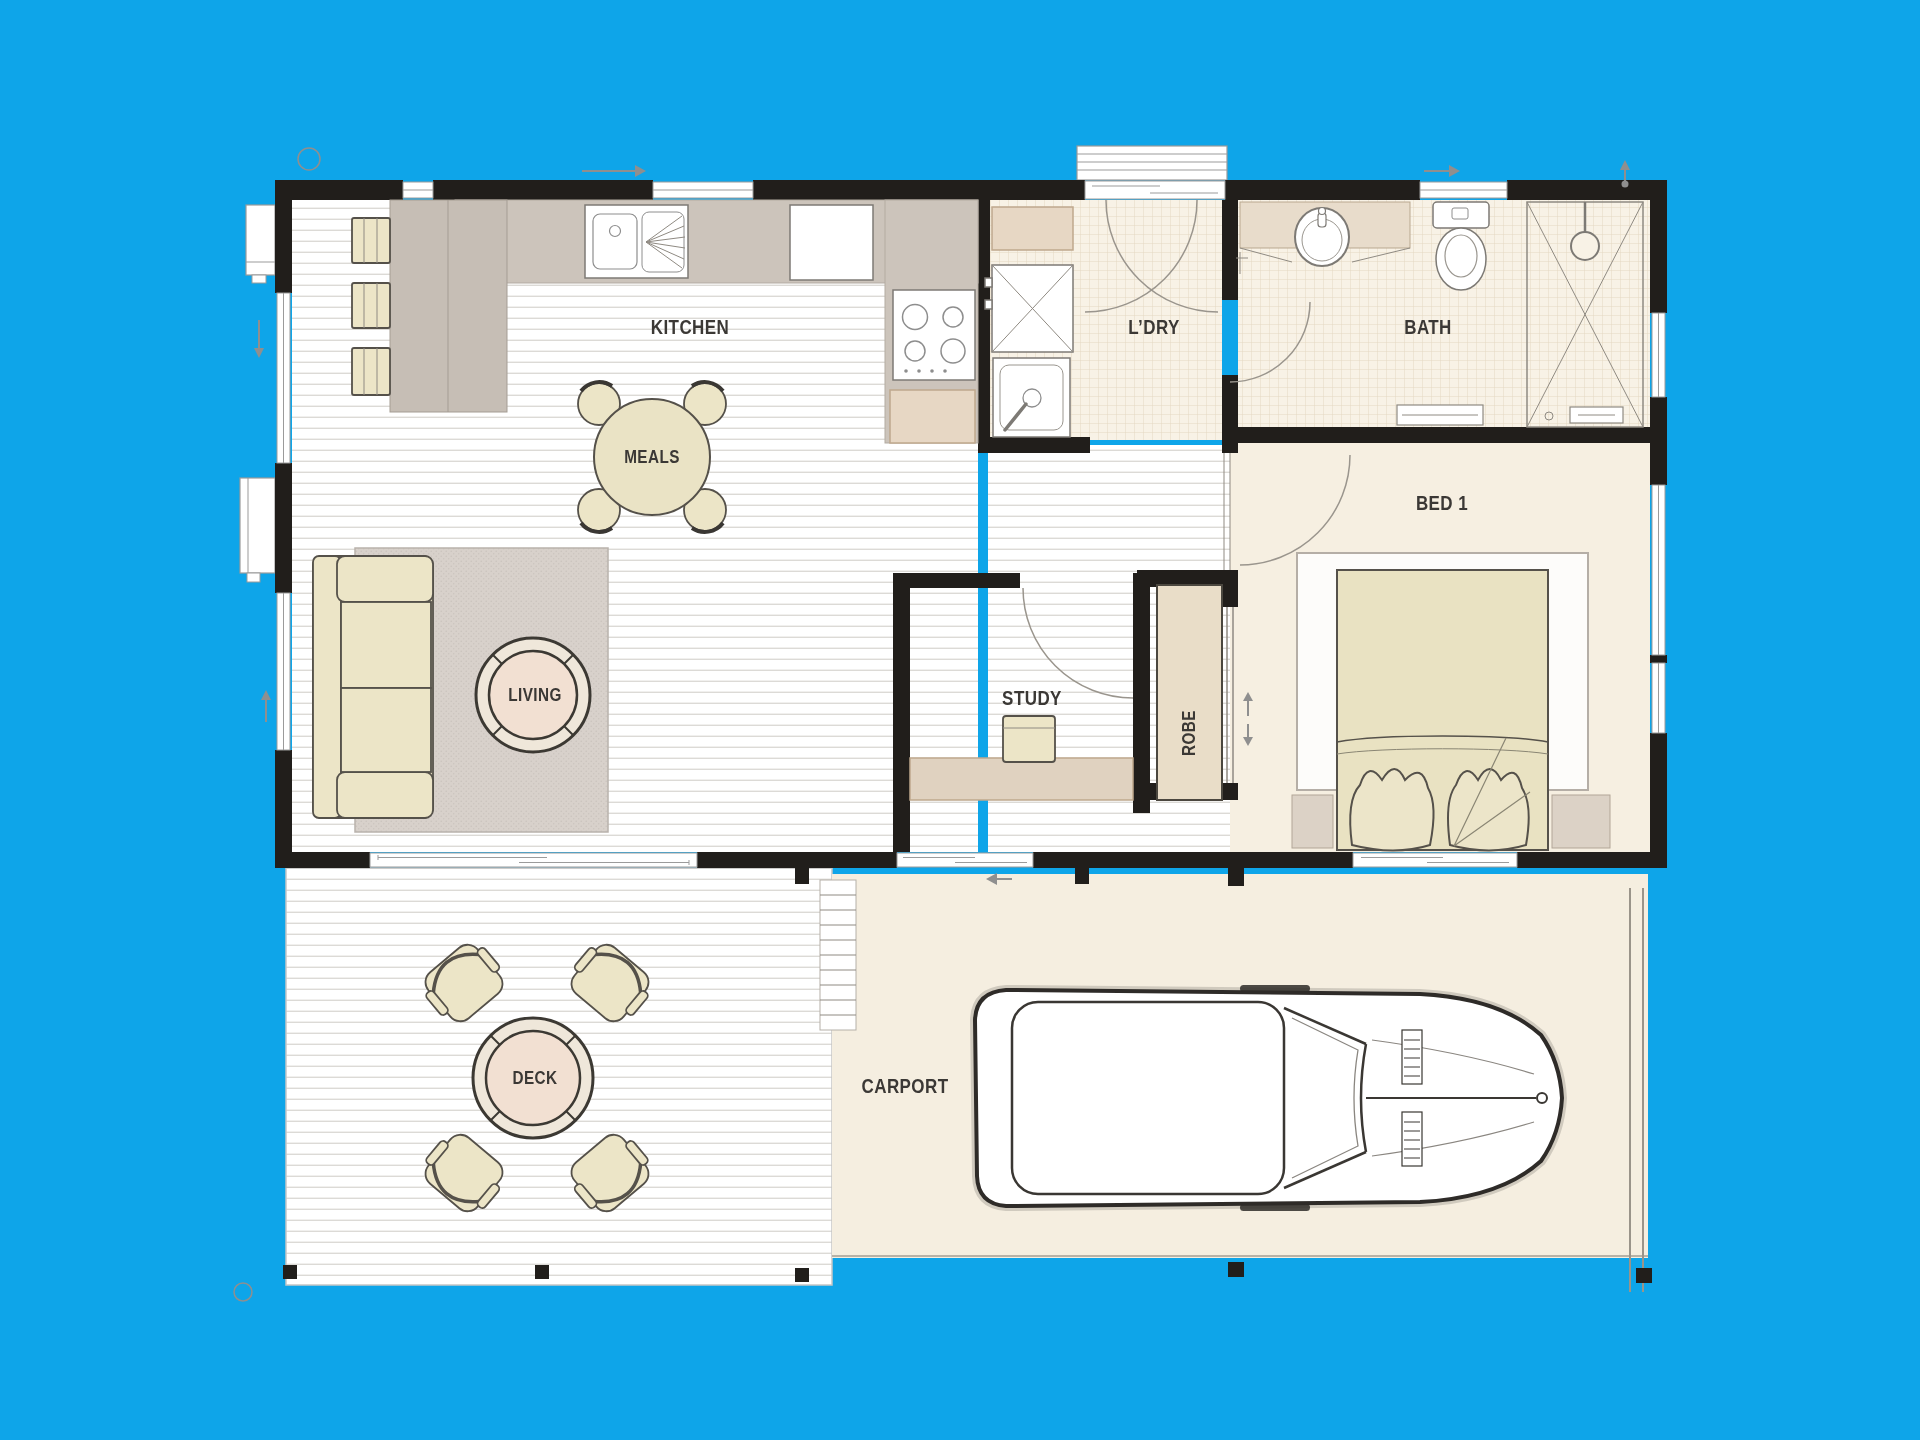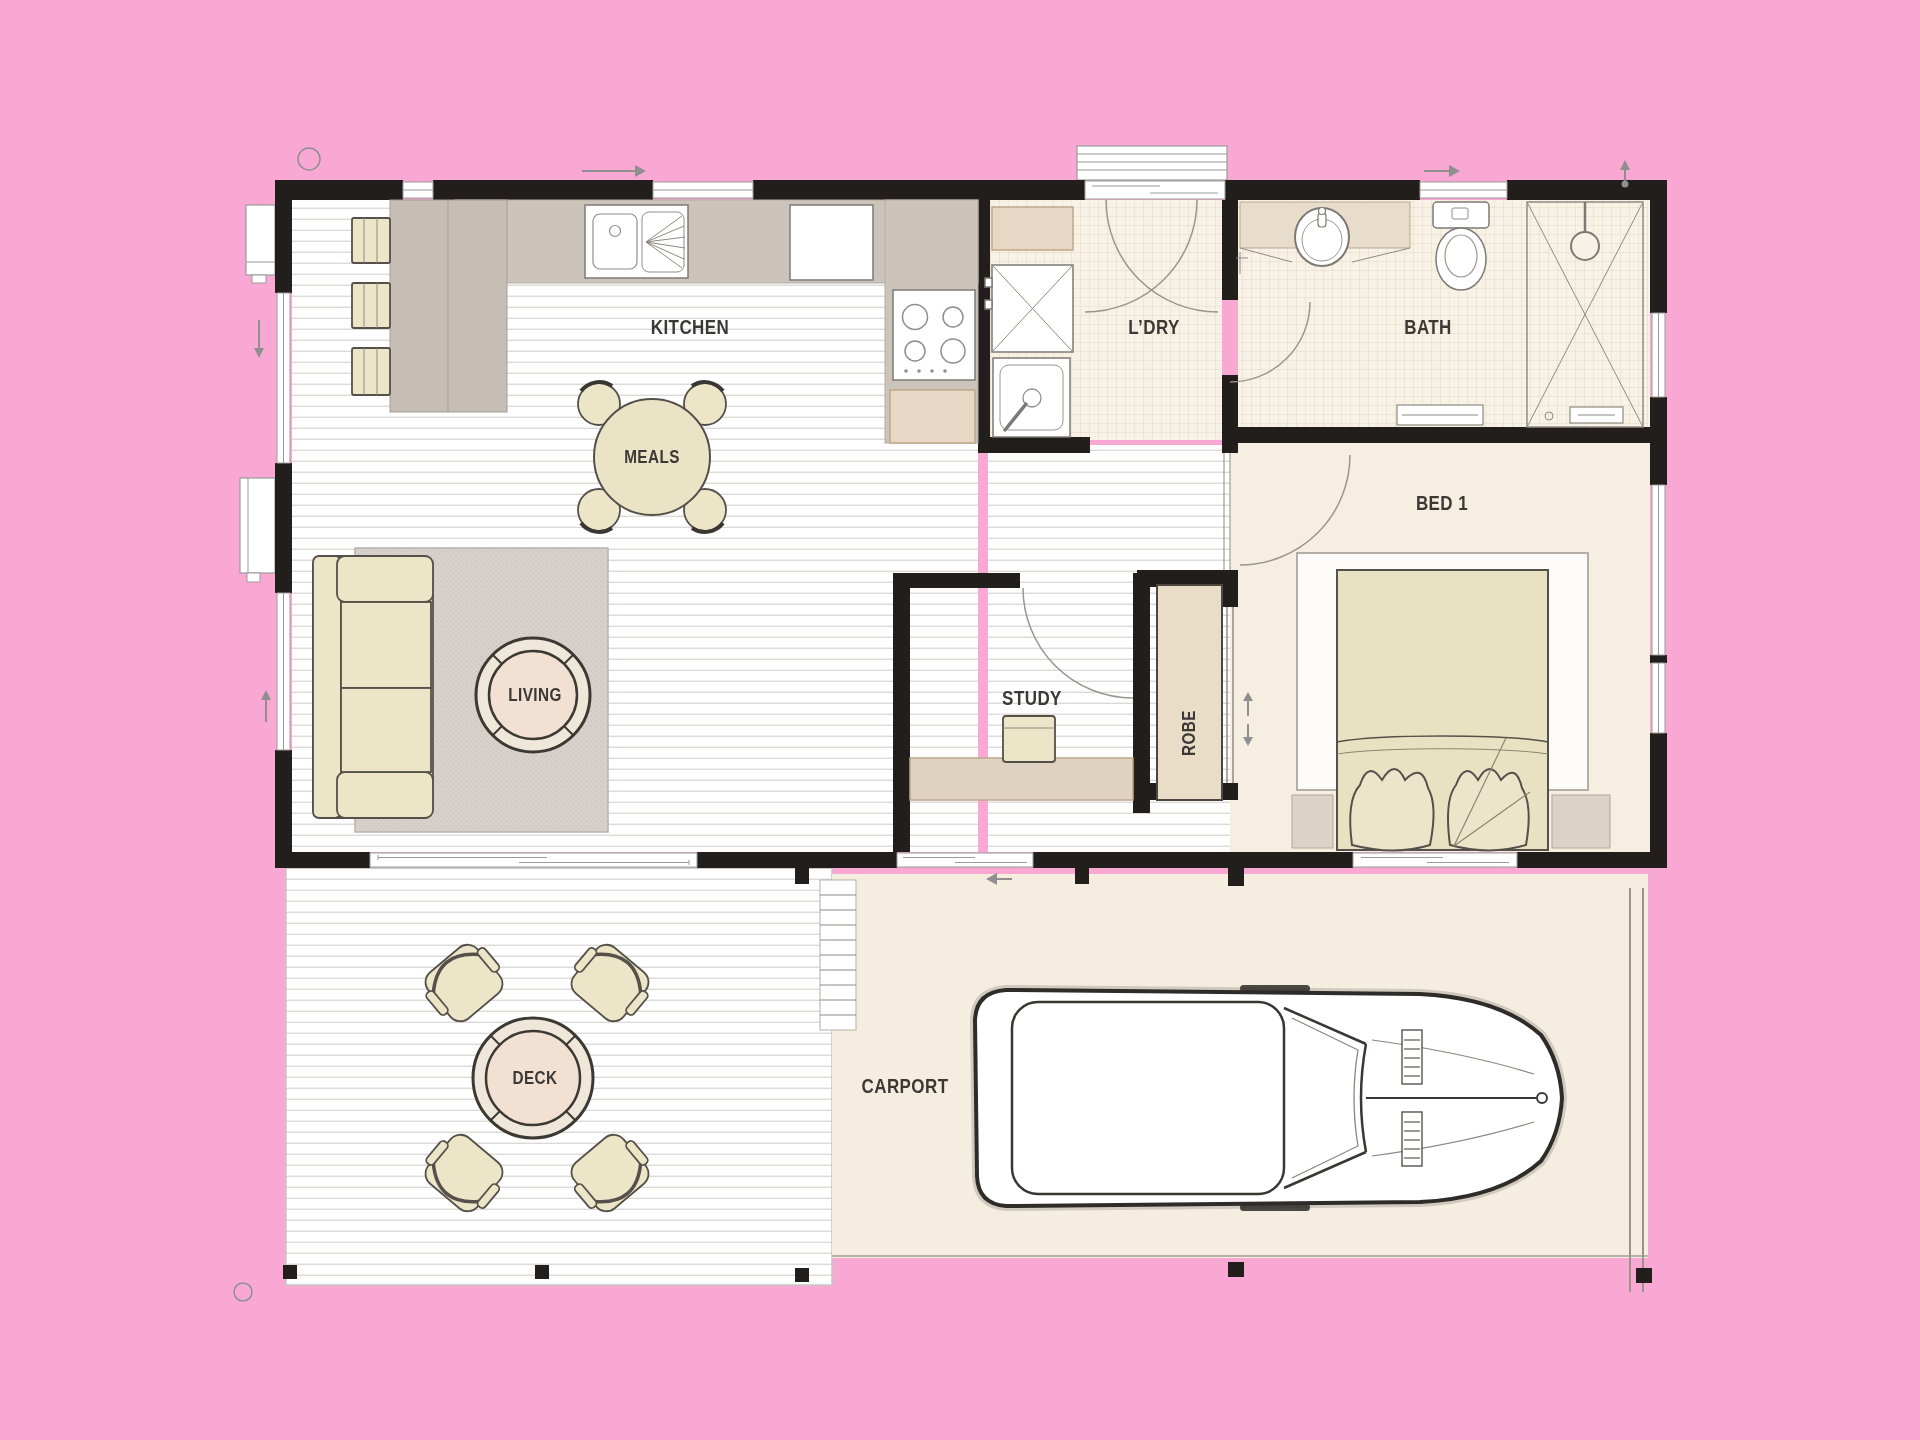--- a/index.html
+++ b/index.html
@@ -1,16 +1,16 @@
 <!DOCTYPE html>
 <html><head>
 <meta charset="utf-8">
 <style>
   html,body{margin:0;padding:0;background:#ffffff;}
-  #canvas{position:relative;width:1920px;height:1440px;background:#f9a8d4;overflow:hidden;
+  #canvas{position:relative;width:1920px;height:1440px;background:#0ea5e9;overflow:hidden;
           font-family:"Liberation Sans",sans-serif;}
   #plan-svg{position:absolute;left:0;top:0;}
   .wall{fill:#211e1b;}
   .win{fill:#ffffff;stroke:#9b9b9b;stroke-width:1;}
   .winline{stroke:#9b9b9b;stroke-width:1;fill:none;}
   .fix{fill:#ffffff;stroke:#7d7a75;stroke-width:1.5;}
   .thin{stroke:#8f8a82;stroke-width:1;fill:none;}
   .cream{fill:#ece5c7;stroke:#55514a;stroke-width:1.8;}
   .beige{fill:#e7d7c4;stroke:#bfa88d;stroke-width:1.5;}
   .arc{stroke:#9a958d;stroke-width:1.5;fill:none;}

